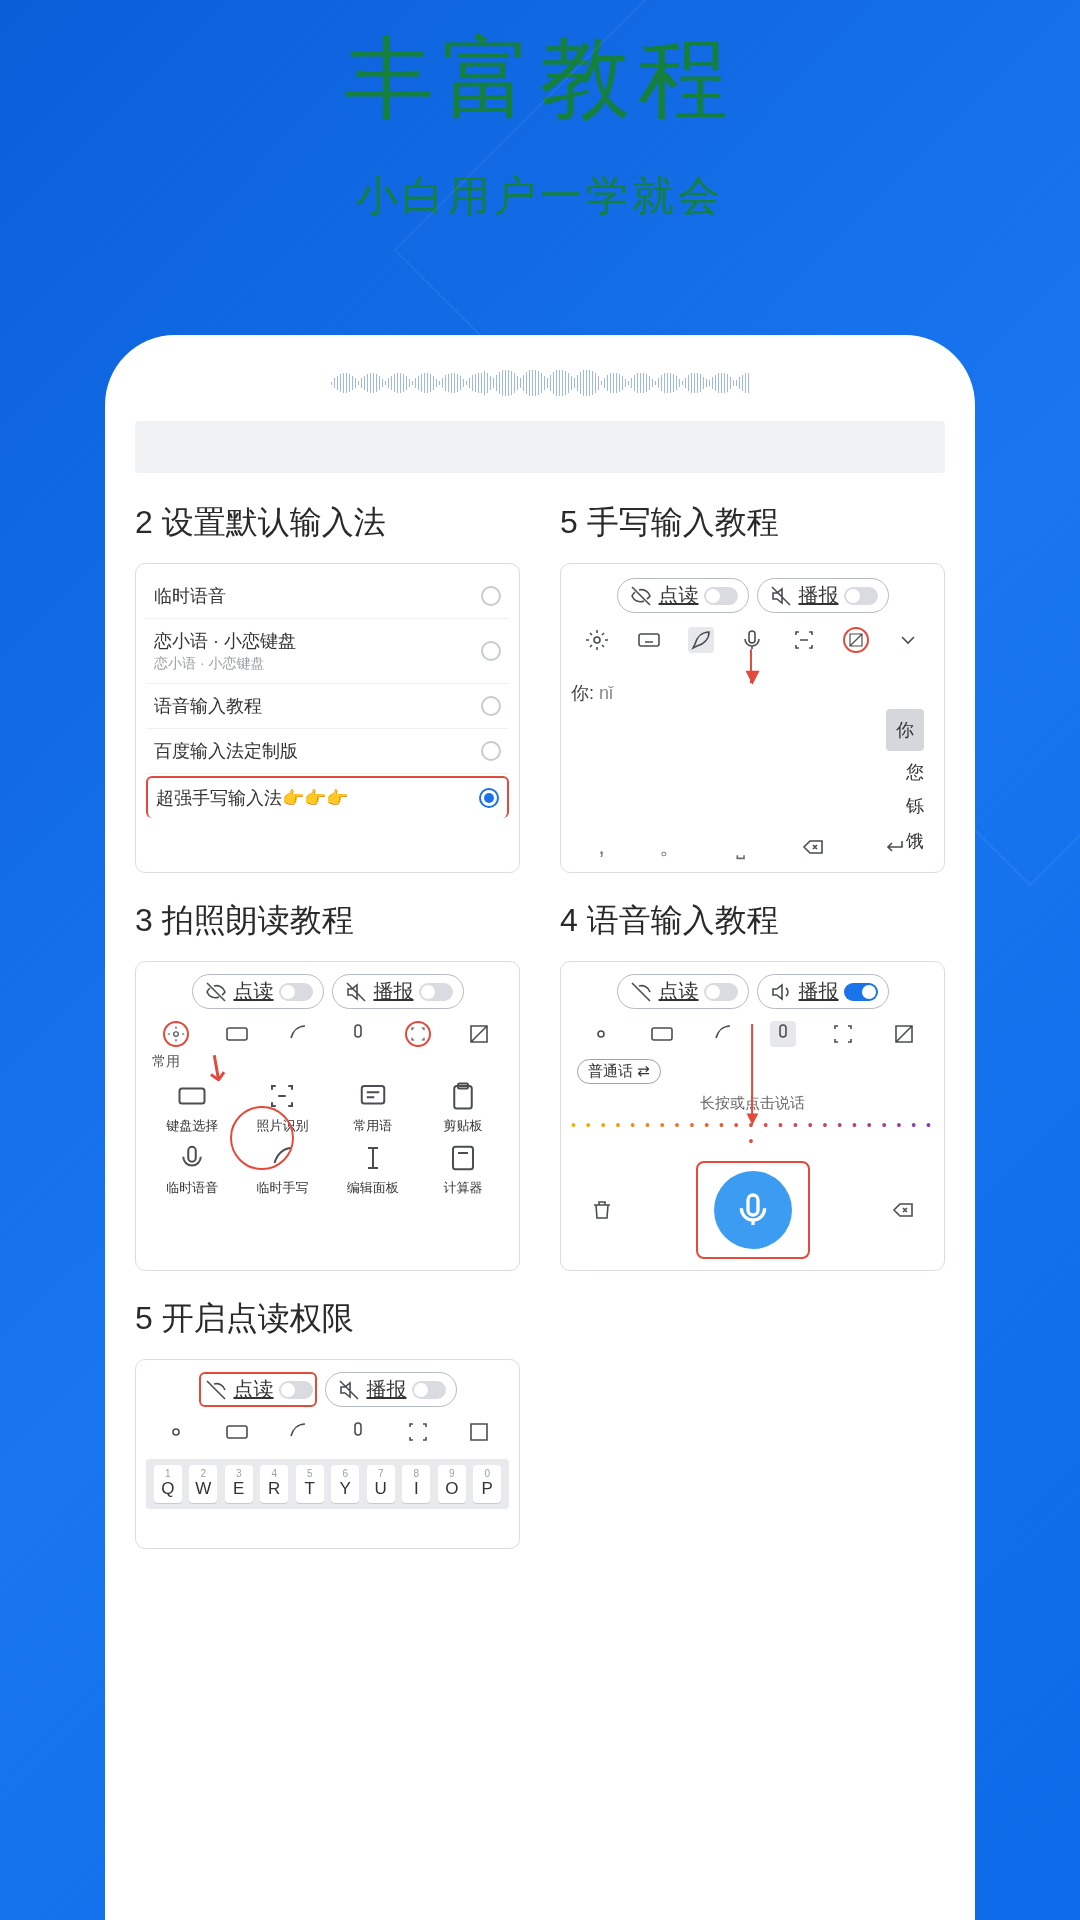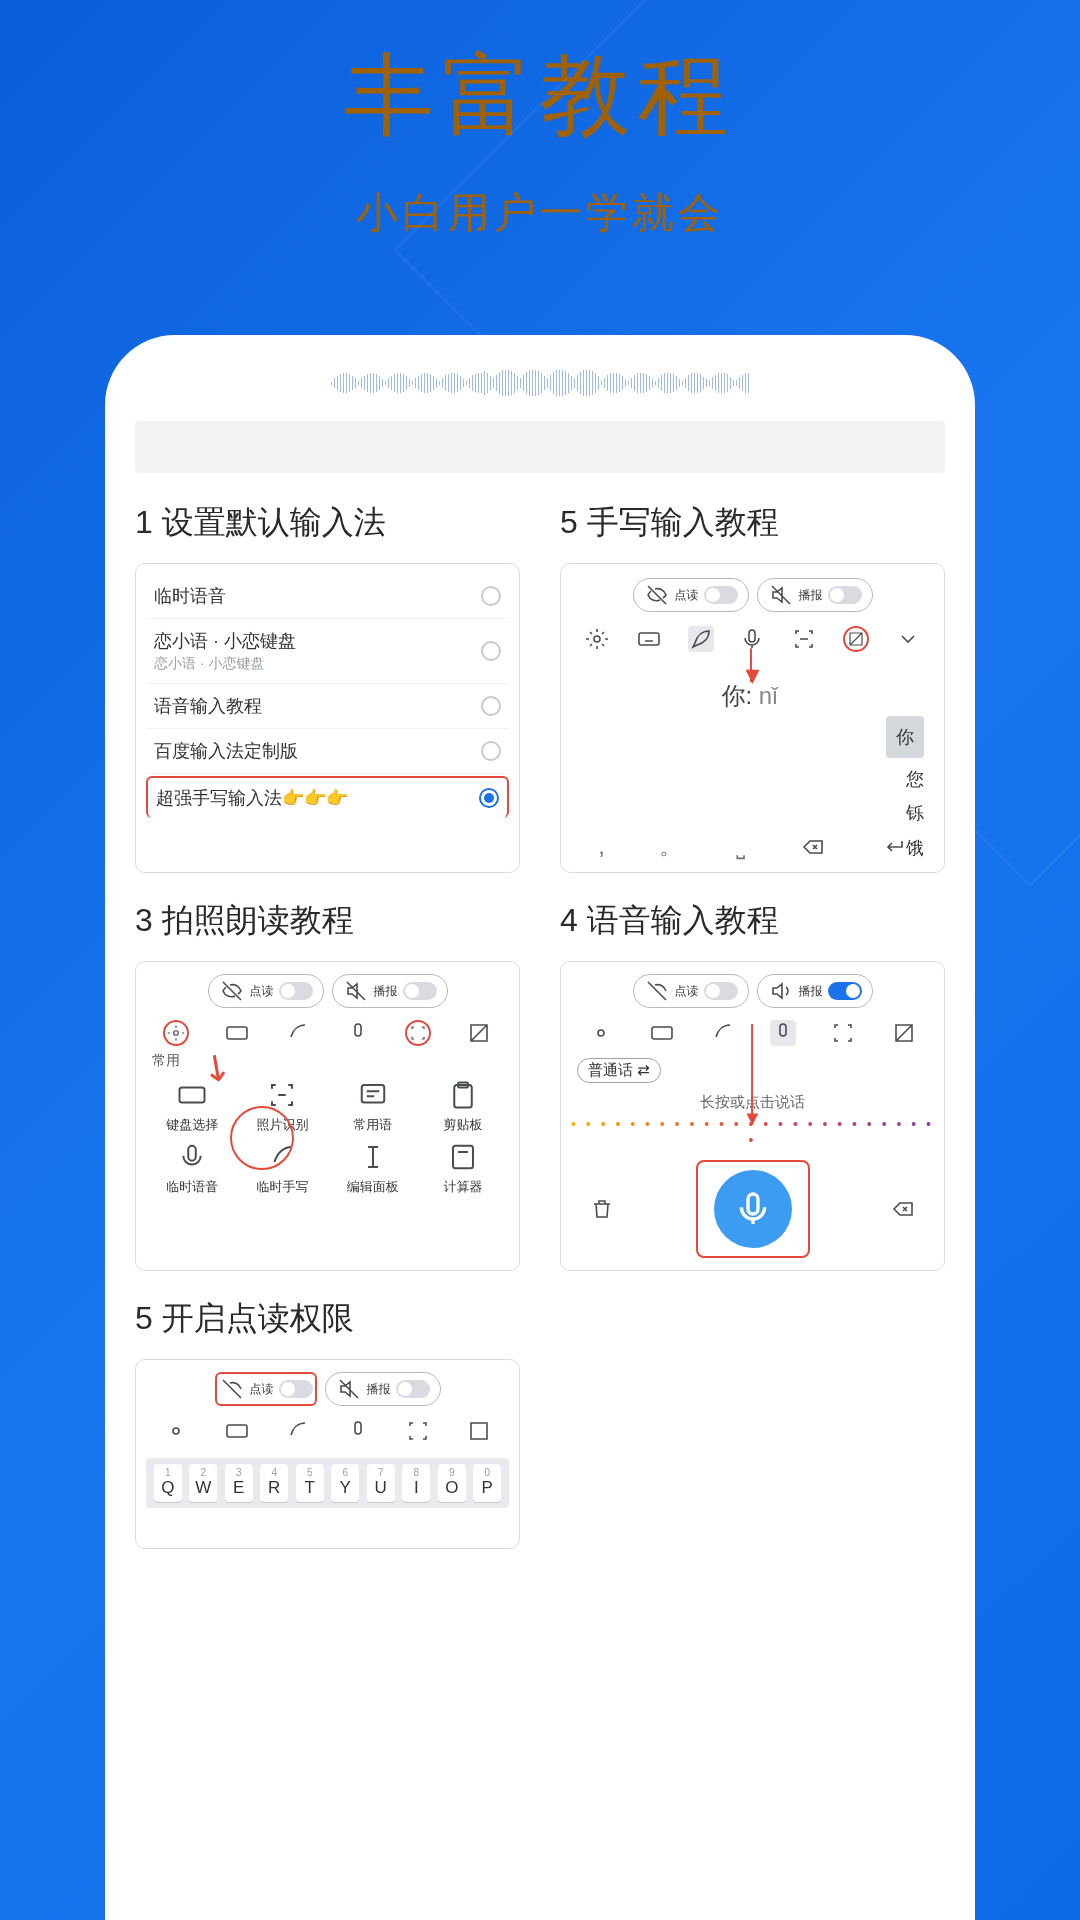--- a/index.html
+++ b/index.html
@@ -7,21 +7,21 @@
   width: 1080px; height: 1920px;
   background: linear-gradient(135deg, #0a5fd9 0%, #1976f0 50%, #0d6ae8 100%);
   font-family: -apple-system, "PingFang SC", "Microsoft YaHei", sans-serif;
   overflow: hidden; position: relative;
 }
 .bg-shape {
   position: absolute; width: 900px; height: 900px;
   border: 2px solid rgba(255,255,255,0.06); transform: rotate(45deg);
   top: -200px; right: -400px;
 }
-.hero { text-align: center; color: #a16207; padding-top: 35px; }
+.hero { text-align: center; color: #15803d; padding-top: 18px; }
 .hero h1 { font-size: 90px; font-weight: 400; letter-spacing: 8px; }
 .hero p { font-size: 42px; font-weight: 300; margin-top: 28px; letter-spacing: 4px; }
 .phone {
   position: absolute; top: 335px; left: 50%; transform: translateX(-50%);
   width: 870px; height: 1600px; background: #fff;
   border-radius: 70px 70px 0 0; padding: 28px 24px 0;
 }
 .audio-wave { height: 28px; margin: 6px 60px 24px; display: flex; align-items: center; justify-content: center; gap: 2px; }
 .audio-wave span { width: 1px; background: #9db9e8; display: block; }
 .grey-bar { height: 52px; background: #f1f2f4; border-radius: 4px; margin: 0 6px 28px; }
@@ -36,32 +36,32 @@
 
 .c1 .hdr { font-size: 21px; font-weight: 600; padding: 8px 8px 14px; }
 .c1 .row { display: flex; justify-content: space-between; align-items: center; padding: 10px 8px; font-size: 18px; border-bottom: 1px solid #f0f1f3; }
 .c1 .row:last-of-type { border-bottom: none; }
 .c1 .sub { font-size: 14px; color: #9aa0a6; margin-top: 2px; }
 .c1 .radio { width: 20px; height: 20px; border: 2px solid #c7cad0; border-radius: 50%; }
 .c1 .radio.on { border-color: #1a73e8; position: relative; }
 .c1 .radio.on::after { content:""; position:absolute; inset:3px; background:#1a73e8; border-radius:50%; }
 .c1 .sel { border: 2px solid #e34a3b; border-radius: 6px; padding: 8px; margin-top: 2px; }
 
-.pill { display:flex; align-items:center; gap:5px; border:1.5px solid #b6bac1; border-radius: 18px; padding: 3px 10px; font-size: 12px; }
+.pill { display:flex; align-items:center; gap:5px; border:1.5px solid #b6bac1; border-radius: 18px; padding: 3px 10px; font-size: 20px; text-decoration: underline; }
 .tog { width: 34px; height: 18px; background:#d9dbe0; border-radius: 9px; position: relative; }
 .tog::after { content:""; position:absolute; width:14px; height:14px; background:#fff; border-radius:50%; top:2px; left:2px; }
 .tog.on { background:#1a73e8; } .tog.on::after { left: 18px; }
 .tbar { display:flex; justify-content:space-around; align-items:center; padding: 6px 0; }
 .ico { width:26px; height:26px; display:flex; align-items:center; justify-content:center; }
 .ico svg { width:24px; height:24px; stroke:#4a4d52; stroke-width:1.6; fill:none; }
 .redring { border:2.5px solid #e34a3b; border-radius:50%; padding:2px; }
 
 .c2 .top { display:flex; gap:8px; justify-content:center; padding: 4px 2px 8px; }
 .c2 .line { color:#e34a3b; text-align:center; font-size:28px; line-height:10px; padding-top:2px; }
-.c2 .rt { text-align:center; font-size:24px; color:#444; padding-right:6px; }
+.c2 .rt { text-align:left; font-size:18px; color:#444; padding-right:6px; }
 .c2 .pinyin { color:#888; }
 .c2 .cand { display:inline-block; background:#d4d7db; padding:4px 10px; border-radius:4px; margin:4px 0; }
 .c2 .cands { text-align:right; padding-right:10px; line-height:1.9; }
 .c2 .btm { display:flex; justify-content:space-around; align-items:center; position:absolute; bottom:10px; left:10px; right:10px; color:#6a6e74; font-size:22px; }
 
 .c3 .top { display:flex; gap:8px; justify-content:center; padding: 2px 2px 6px; }
 .c3 .lab { font-size:14px; color:#555; padding-left:6px; }
 .c3 .gridico { display:grid; grid-template-columns:repeat(4,1fr); gap:6px; padding:8px 4px 0; text-align:center; font-size:13px; }
 .c3 .gi .ico { margin:0 auto 4px; width:34px; height:34px; }
 .c3 .gi .ico svg { width:30px; height:30px; }
@@ -240,21 +240,21 @@
       <span style="height: 11.2499px;"></span>
       <span style="height: 16.2354px;"></span>
       <span style="height: 19.6161px;"></span>
       <span style="height: 20.982px;"></span>
     </div>
   <div class="grey-bar"></div>
 
   <div class="grid">
 
     <div class="cell">
-      <div class="cell-title">1 设置默认输入法</div>
+      <div class="cell-title">2 设置默认输入法</div>
       <div class="card c1">
         <div class="row">
           <span>临时语音</span>
           <span class="radio"></span>
         </div>
         <div class="row">
           <div>
             <div>恋小语 · 小恋键盘</div>
             <div class="sub">恋小语 · 小恋键盘</div>
           </div>

